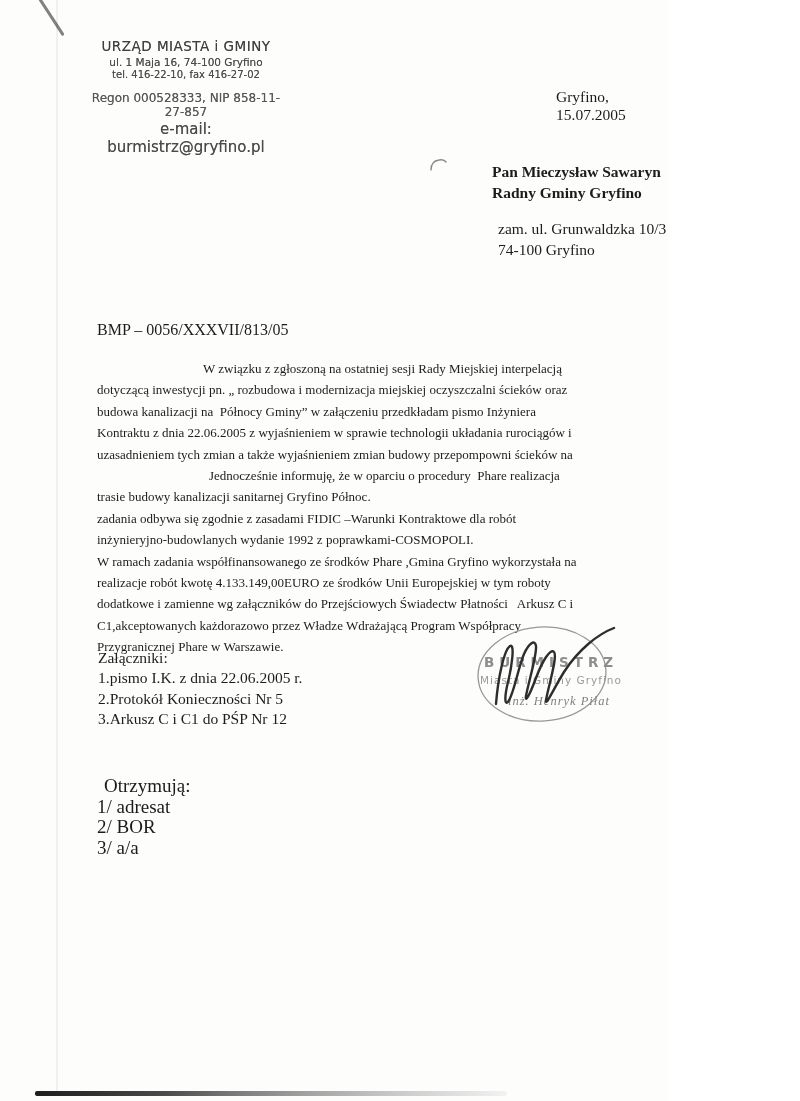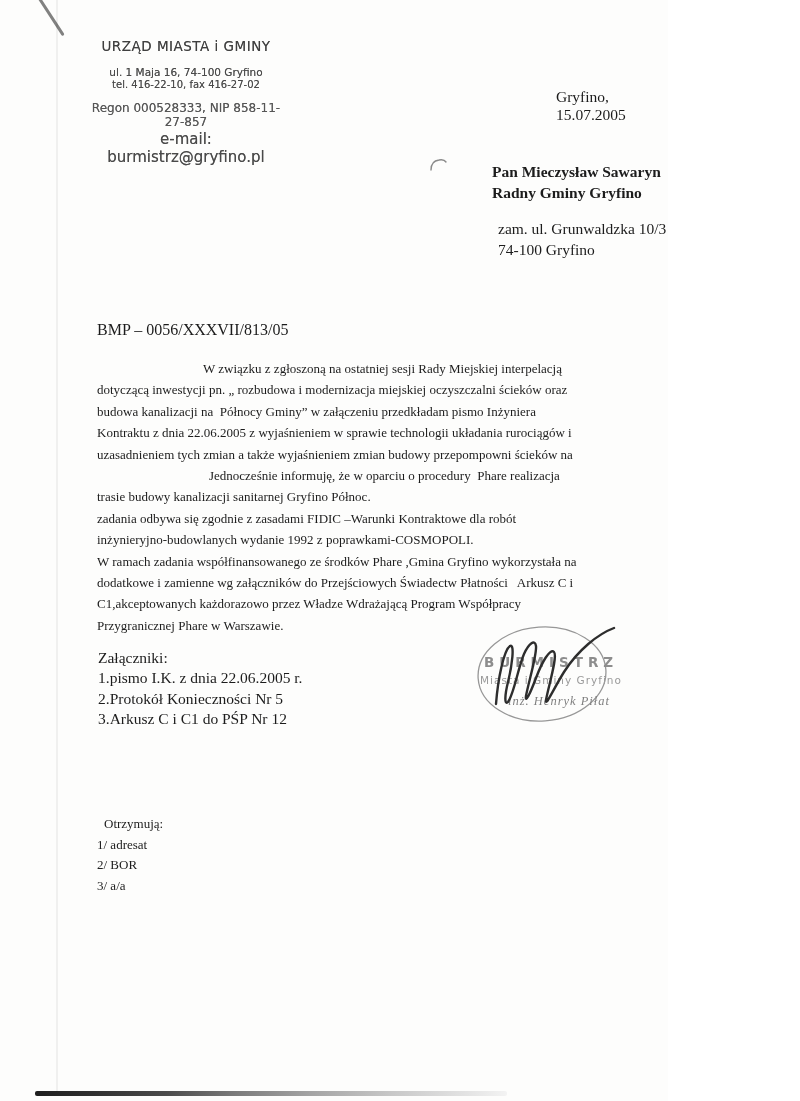--- a/index.html
+++ b/index.html
@@ -7,41 +7,41 @@
     position:relative;width:668px;height:1101px;background:#fdfdfc;overflow:hidden;
     font-family:"Liberation Serif","DejaVu Serif",serif;color:#1c1c1c;
   }
   
   .letterhead{
     position:absolute;left:86px;top:38px;width:200px;text-align:center;
     font-family:"DejaVu Sans","Liberation Sans",sans-serif;color:#4a4a4a;
     text-shadow:0 0 0.6px rgba(70,70,70,.7);
   }
   .lh1{font-size:13.5px;letter-spacing:.5px;color:#3f3f3f;}
-  .lh2{font-size:10.5px;margin-top:12px;}
+  .lh2{font-size:10.5px;margin-top:2px;}
   .lh3{font-size:10px;margin-top:1px;}
   .lh4{font-size:12px;margin-top:11px;color:#565656;}
   .lh5{font-size:15px;margin-top:1px;}
   
   .dateline{position:absolute;left:556px;top:88px;font-size:15.5px;}
   
   .recipient{position:absolute;left:492px;top:161px;font-size:15.5px;line-height:21px;}
   .recipient .bold{font-weight:bold;}
   .recipient .addr{margin-top:15px;padding-left:6px;}
   
   .refno{position:absolute;left:97px;top:321px;font-size:16px;}
   
   .bodyblock{position:absolute;left:97px;top:358px;width:660px;font-size:13px;line-height:21.4px;}
   .bl{white-space:pre;height:21.4px;}
   .ind1{padding-left:106px;}
   .ind2{padding-left:112px;}
   
   .attachments{position:absolute;left:98px;top:648px;font-size:15.5px;line-height:20.4px;}
   
-  .distribution{position:absolute;left:97px;top:814px;font-size:13px;line-height:20.6px;}
+  .distribution{position:absolute;left:97px;top:776px;font-size:19px;line-height:20.6px;}
   .distribution .dhead{padding-left:7px;}
   
   .stamp{position:absolute;left:468px;top:622px;width:185px;height:105px;}
   .stamp svg{position:absolute;left:0;top:0;}
   .stamp-l1{
     position:absolute;left:8px;top:32px;width:150px;text-align:center;
     font-family:"DejaVu Sans","Liberation Sans",sans-serif;font-weight:bold;
     font-size:13.5px;letter-spacing:5px;color:#8d8d8d;white-space:nowrap;
   }
   .stamp-l2{
@@ -104,20 +104,21 @@
     <div class="bl ind1">W związku z zgłoszoną na ostatniej sesji Rady Miejskiej interpelacją</div>
     <div class="bl">dotyczącą inwestycji pn. „ rozbudowa i modernizacja miejskiej oczyszczalni ścieków oraz</div>
     <div class="bl">budowa kanalizacji na  Północy Gminy” w załączeniu przedkładam pismo Inżyniera</div>
     <div class="bl">Kontraktu z dnia 22.06.2005 z wyjaśnieniem w sprawie technologii układania rurociągów i</div>
     <div class="bl">uzasadnieniem tych zmian a także wyjaśnieniem zmian budowy przepompowni ścieków na</div>
     <div class="bl ind2">Jednocześnie informuję, że w oparciu o procedury  Phare realizacja</div>
     <div class="bl">trasie budowy kanalizacji sanitarnej Gryfino Północ.</div>
     <div class="bl">zadania odbywa się zgodnie z zasadami FIDIC –Warunki Kontraktowe dla robót</div>
     <div class="bl">inżynieryjno-budowlanych wydanie 1992 z poprawkami-COSMOPOLI.</div>
     <div class="bl">W ramach zadania współfinansowanego ze środków Phare ,Gmina Gryfino wykorzystała na</div>
+    <div class="bl">realizacje robót kwotę 4.133.149,00EURO ze środków Unii Europejskiej w tym roboty</div>
     <div class="bl">dodatkowe i zamienne wg załączników do Przejściowych Świadectw Płatności   Arkusz C i</div>
     <div class="bl">C1,akceptowanych każdorazowo przez Władze Wdrażającą Program Współpracy</div>
     <div class="bl">Przygranicznej Phare w Warszawie.</div>
   </div>
 
   <div class="attachments">
     <div>Załączniki:</div>
     <div>1.pismo I.K. z dnia 22.06.2005 r.</div>
     <div>2.Protokół Konieczności Nr 5</div>
     <div>3.Arkusz C i C1 do PŚP Nr 12</div>

